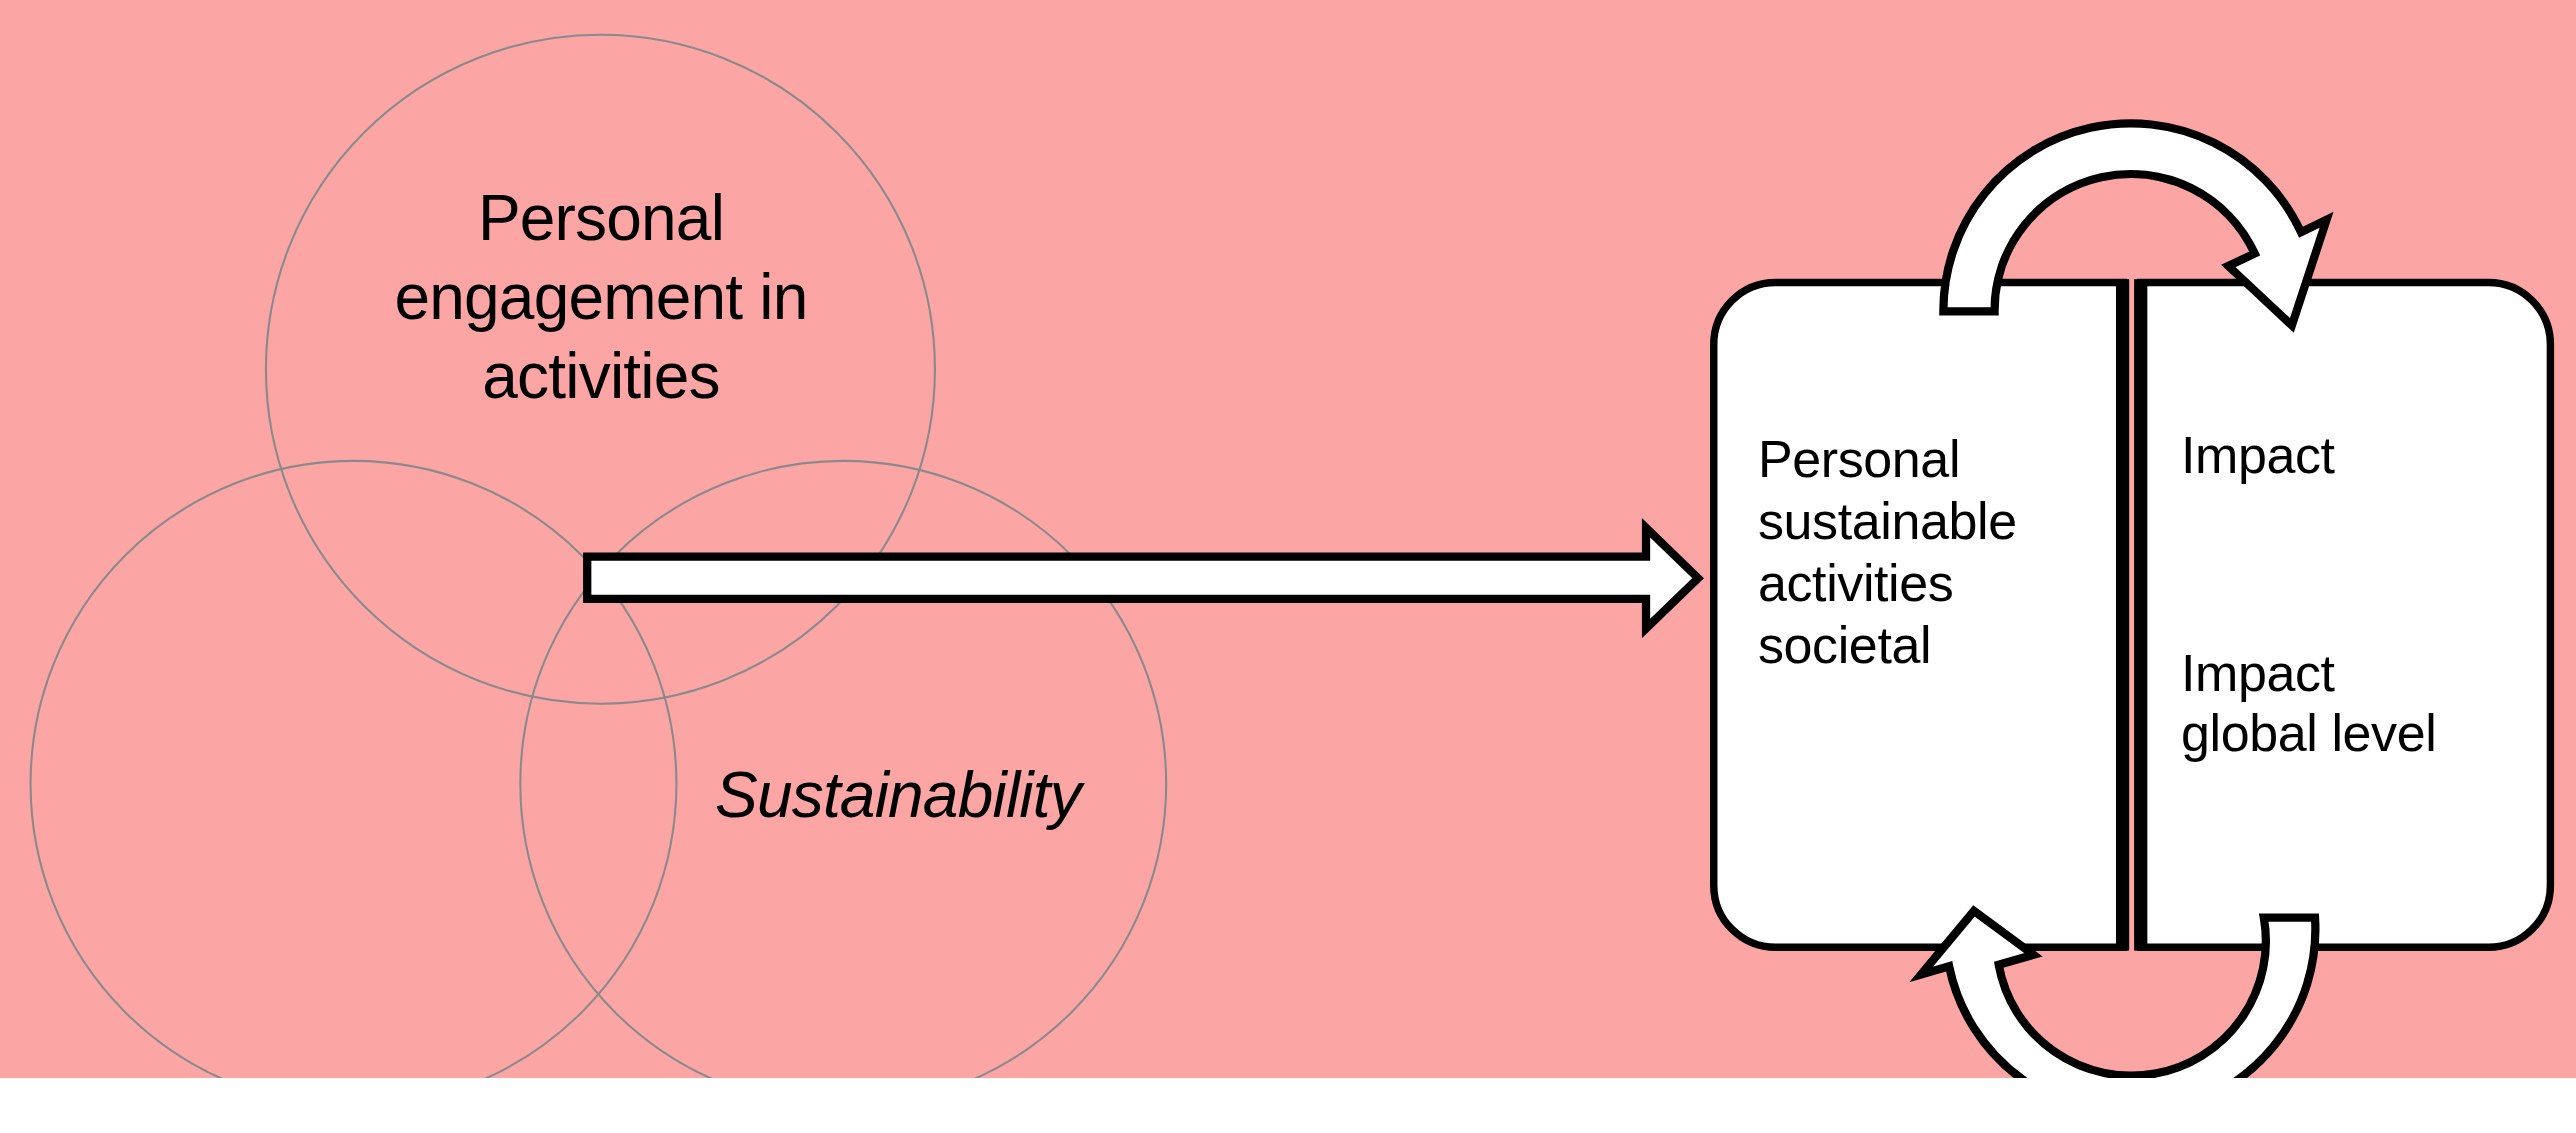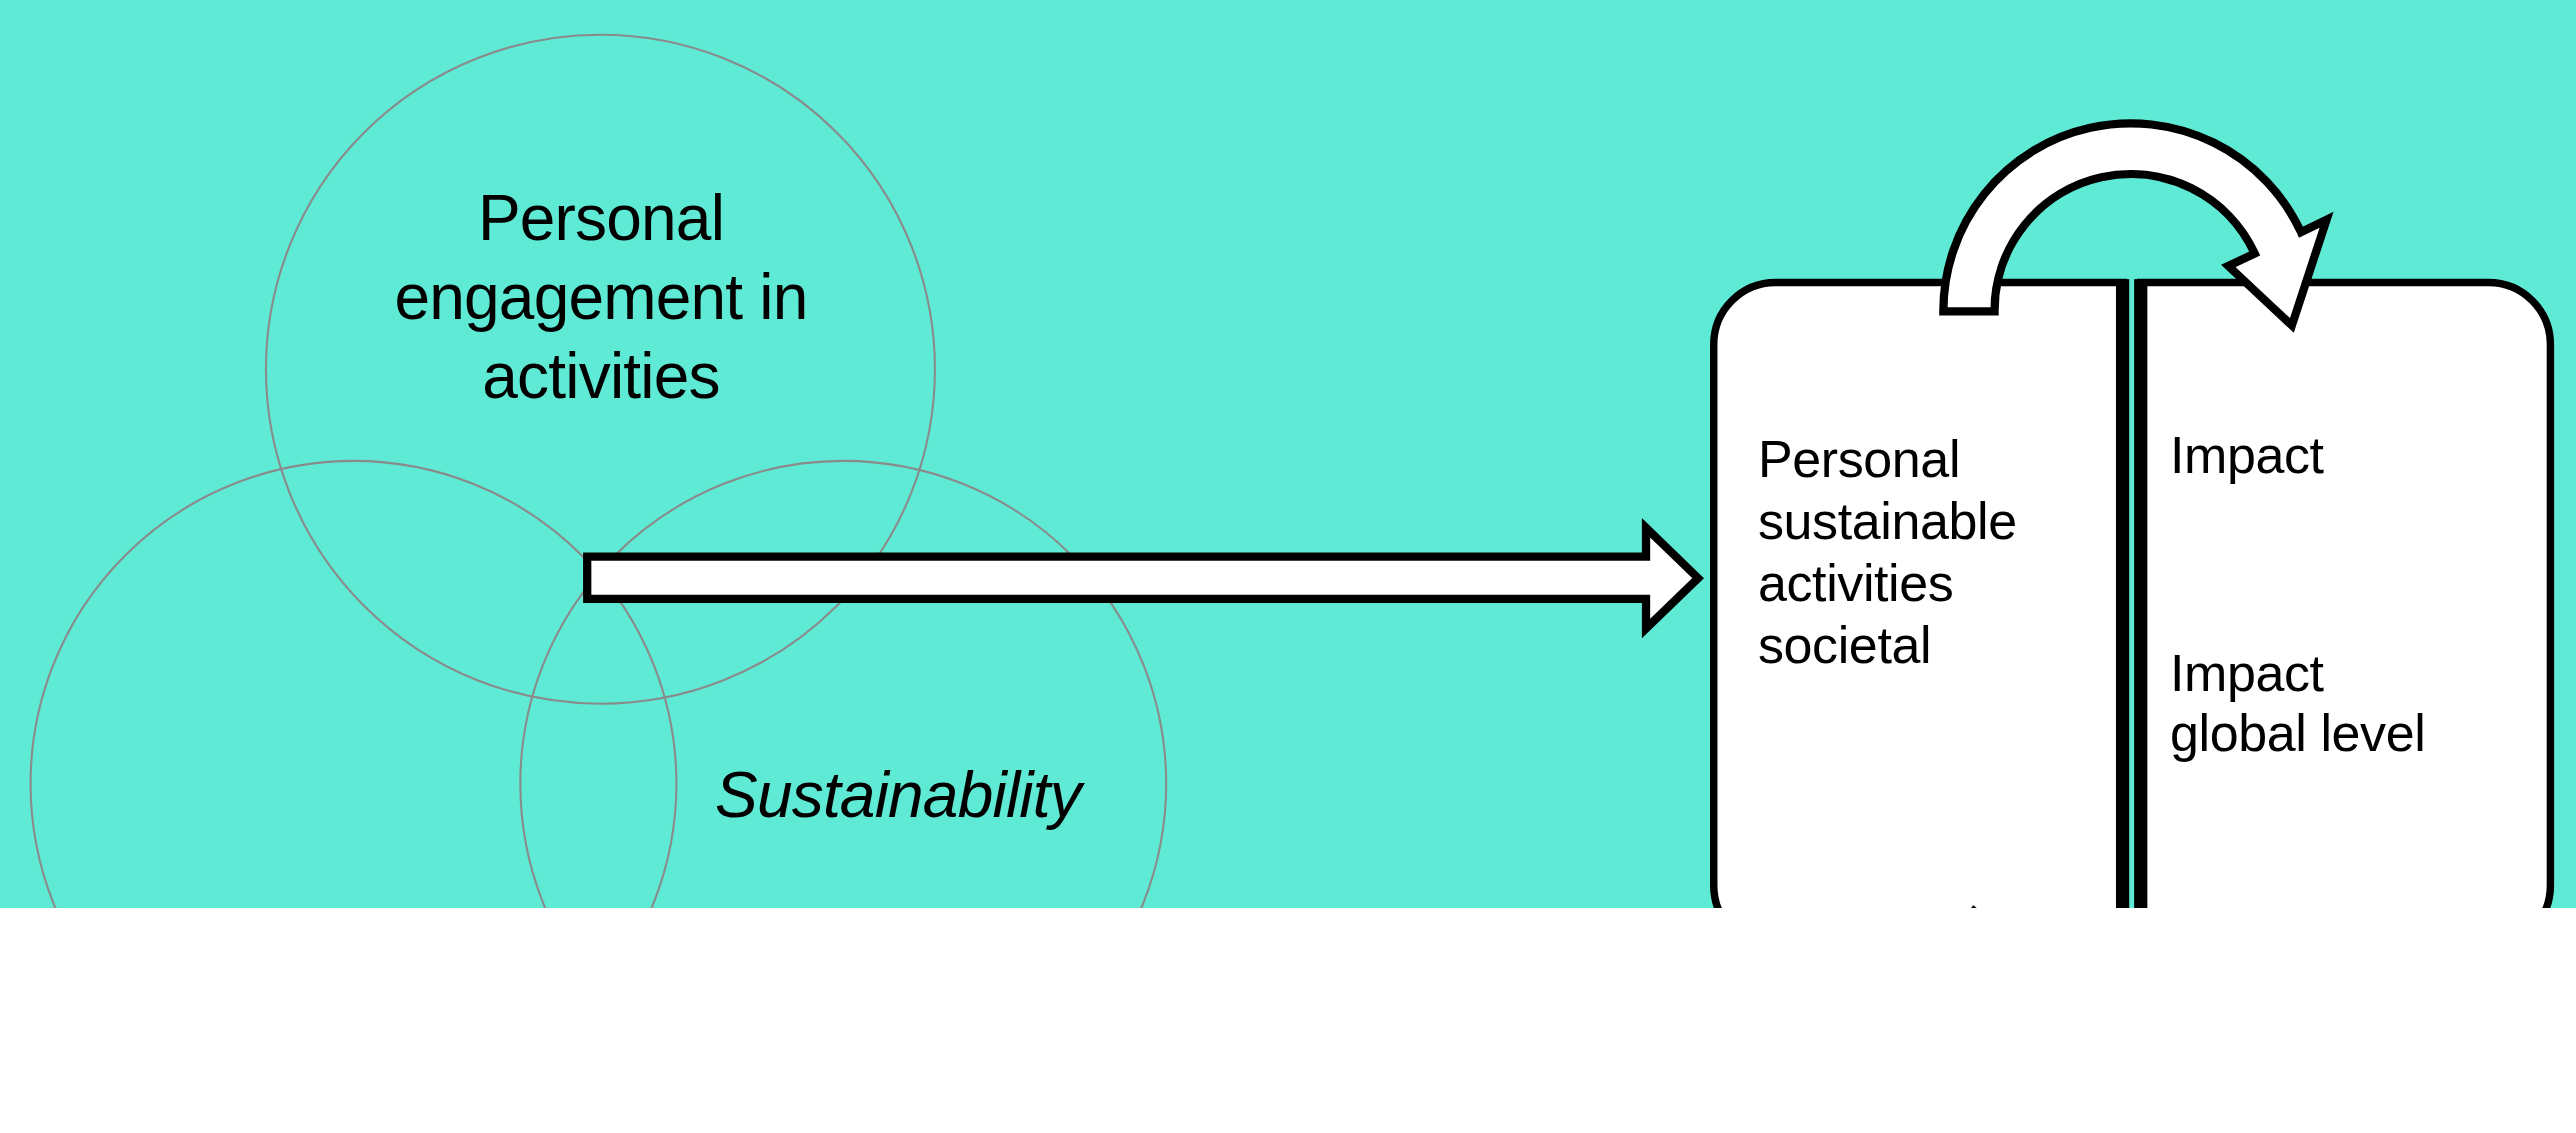--- a/index.html
+++ b/index.html
@@ -1,20 +1,20 @@
 <!DOCTYPE html>
 <html style="font-size:13.2px"><head>
 <meta charset="utf-8">
 <style>
   html, body { margin: 0; padding: 0; background: #ffffff; }
   #canvas {
     position: relative;
     width: 2576px;
-    height: 908px;
-    background: #5eead4;
+    height: 1078px;
+    background: #fca5a5;
     overflow: hidden;
     font-family: "Liberation Sans", sans-serif;
     color: #000;
   }
   #diagram-svg {
     position: absolute;
     left: 0; top: 0;
     width: 2576px; height: 1134px;
   }
   .label {
@@ -26,21 +26,21 @@
     font-size: 64px;
     line-height: 79px;
     letter-spacing: -0.8px;
   }
   .venn-label.centered { text-align: center; }
   .box-label {
     font-size: 52px;
     letter-spacing: -0.4px;
   }
   .lh-left { line-height: 62px; }
-  .lh-right { line-height: 60px; }
+  .lh-right { line-height: 60px; margin-left: 11px; }
   .line { display: block; }
 </style>
 </head>
 <body>
 
 <div id="canvas">
 
   <svg id="diagram-svg" viewBox="0 0 3119 1373" xmlns="http://www.w3.org/2000/svg">
 
     <g>

